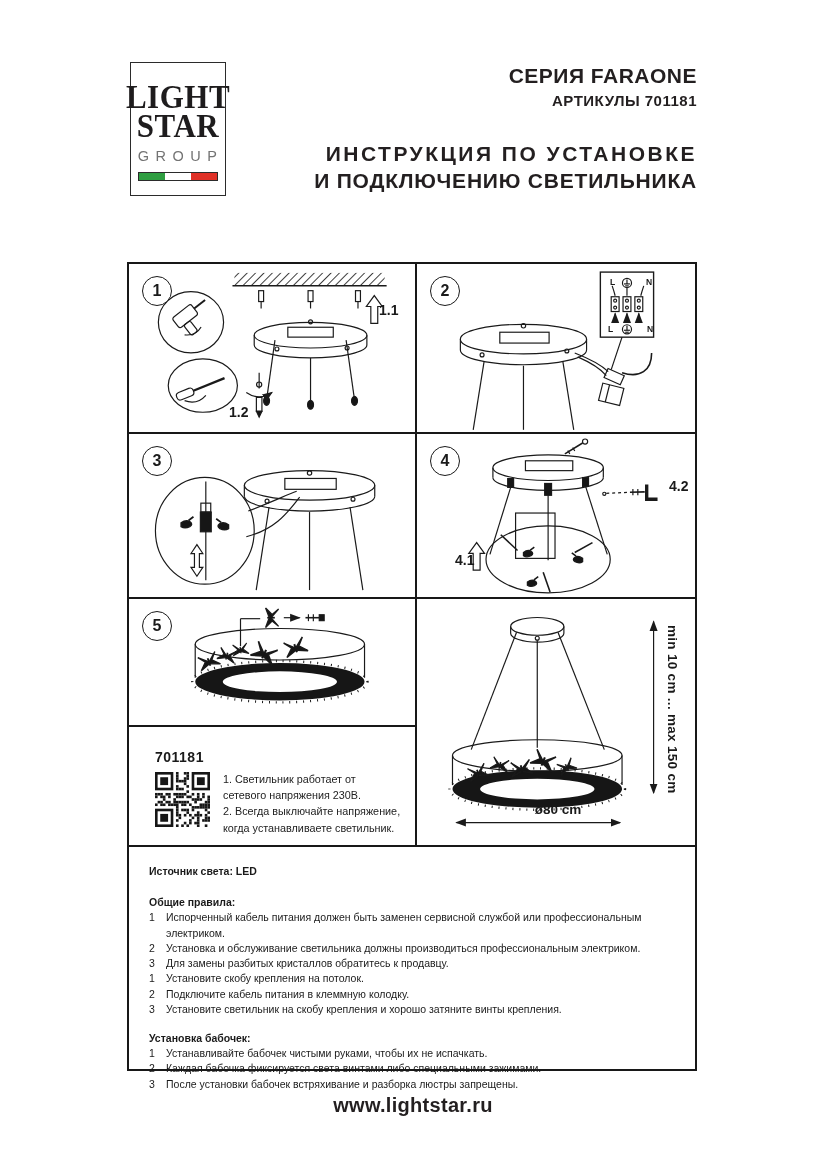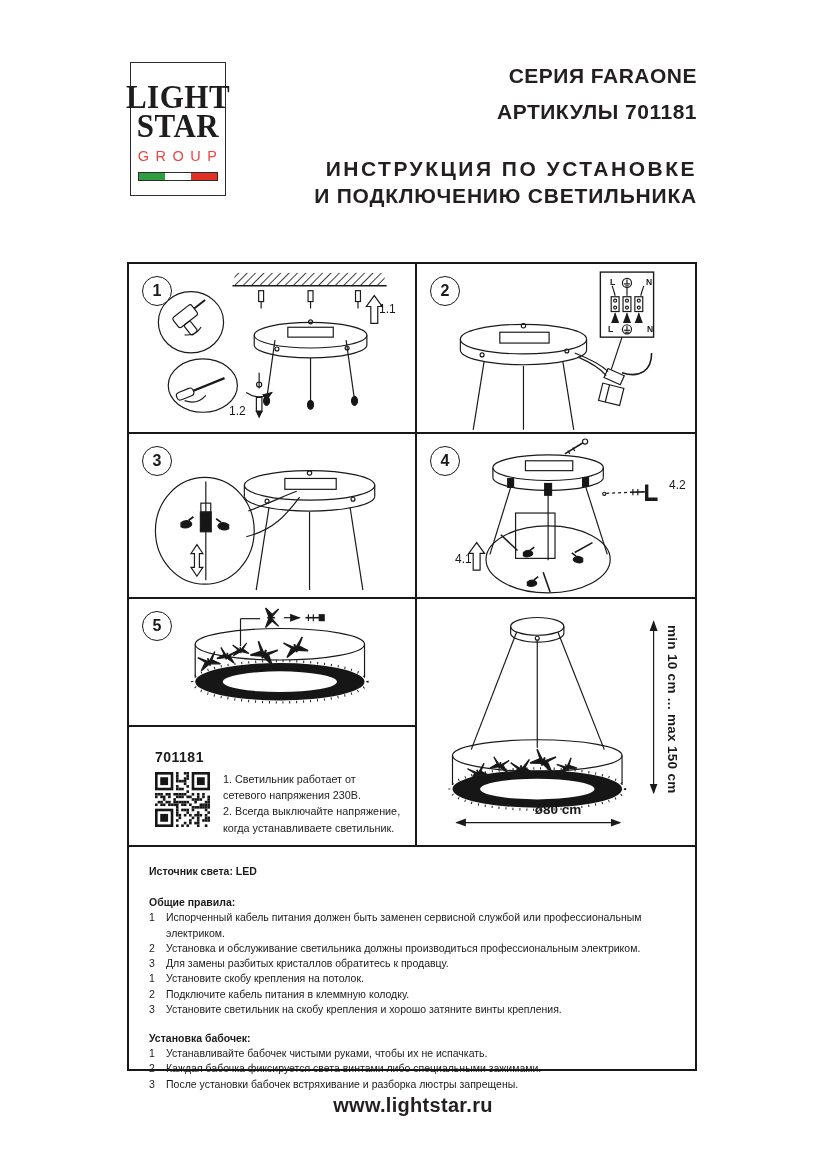--- a/index.html
+++ b/index.html
@@ -6,46 +6,46 @@
   html,body { background:#ffffff; }
   body { font-family:"Liberation Sans", sans-serif; color:#1a1a1a; }
   .page { position:relative; width:826px; height:1169px; margin:0 auto; background:#fff; overflow:hidden; }
 
   
   .logo-box { position:absolute; left:130px; top:62px; width:96px; height:134px;
               border:1.5px solid #2b2b2b; display:flex; flex-direction:column;
               align-items:center; justify-content:center; padding-top:6px; }
   .logo-word { font-family:"Liberation Serif", serif; font-weight:bold; font-size:31px;
                line-height:0.92; letter-spacing:0.5px; color:#1e1c1d; transform:scaleY(1.08); }
-  .logo-group { font-size:14.5px; letter-spacing:6.5px; margin:7px 0 0 5px; color:#ef4444; }
+  .logo-group { font-size:14.5px; letter-spacing:6.5px; margin:7px 0 0 5px; color:#737373; }
   .logo-flag { display:flex; width:80px; height:9px; margin-top:8px; border:1px solid #2b2b2b; }
   .logo-flag > div { flex:1; }
 
   .titles { position:absolute; right:129px; top:64px; text-align:right; color:#231f20; }
   .titles .t1 { font-size:21px; font-weight:bold; letter-spacing:0.5px; }
-  .titles .t2 { font-size:21px; font-weight:bold; letter-spacing:0.5px; margin-top:12px; }
+  .titles .t2 { font-size:15px; font-weight:bold; letter-spacing:0.5px; margin-top:4px; }
   .titles .t3 { font-size:21px; font-weight:bold; letter-spacing:2.5px; margin-top:33px; }
   .titles .t4 { font-size:21px; font-weight:bold; letter-spacing:0.8px; margin-top:3px; }
 
   
   .tbl { position:absolute; left:127px; top:262px; width:570px; height:809px;
          border:2px solid #181818; }
   .row { display:flex; border-bottom:2px solid #181818; }
   .r1 { height:170px; } .r2 { height:165px; } .r3 { height:248px; }
   .cell-l { width:288px; border-right:2px solid #181818; position:relative; }
   .cell-r { flex:1; position:relative; }
   .col-split { width:288px; border-right:2px solid #181818; display:flex; flex-direction:column; }
   .p5 { height:128px; border-bottom:2px solid #181818; position:relative; }
   .pqr { flex:1; position:relative; }
   .sect { padding:17px 20px 0 20px; font-size:10.5px; line-height:1.45; }
 
   .badge { position:absolute; left:13px; top:12px; width:30px; height:30px; border:1.7px solid #1a1a1a;
            border-radius:50%; display:flex; align-items:center; justify-content:center;
            font-size:16px; font-weight:bold; background:#fff; z-index:2; }
-  .flab { position:absolute; font-size:12px; font-weight:normal; z-index:2; }
+  .flab { position:absolute; font-size:14px; font-weight:bold; z-index:2; }
   svg.diagram { position:absolute; left:0; top:0; width:100%; height:100%; }
 
   
   .wlab { position:absolute; font-size:8.5px; font-weight:bold; z-index:2; }
 
   
   .qr-article { position:absolute; left:26px; top:22px; font-size:14px; font-weight:bold; letter-spacing:0.5px; }
   .qr-img { position:absolute; left:26px; top:45px; width:55px; height:55px; }
   .qr-notes { position:absolute; left:94px; top:44px; width:178px; font-size:10.8px; line-height:1.5; color:#222; }
 

